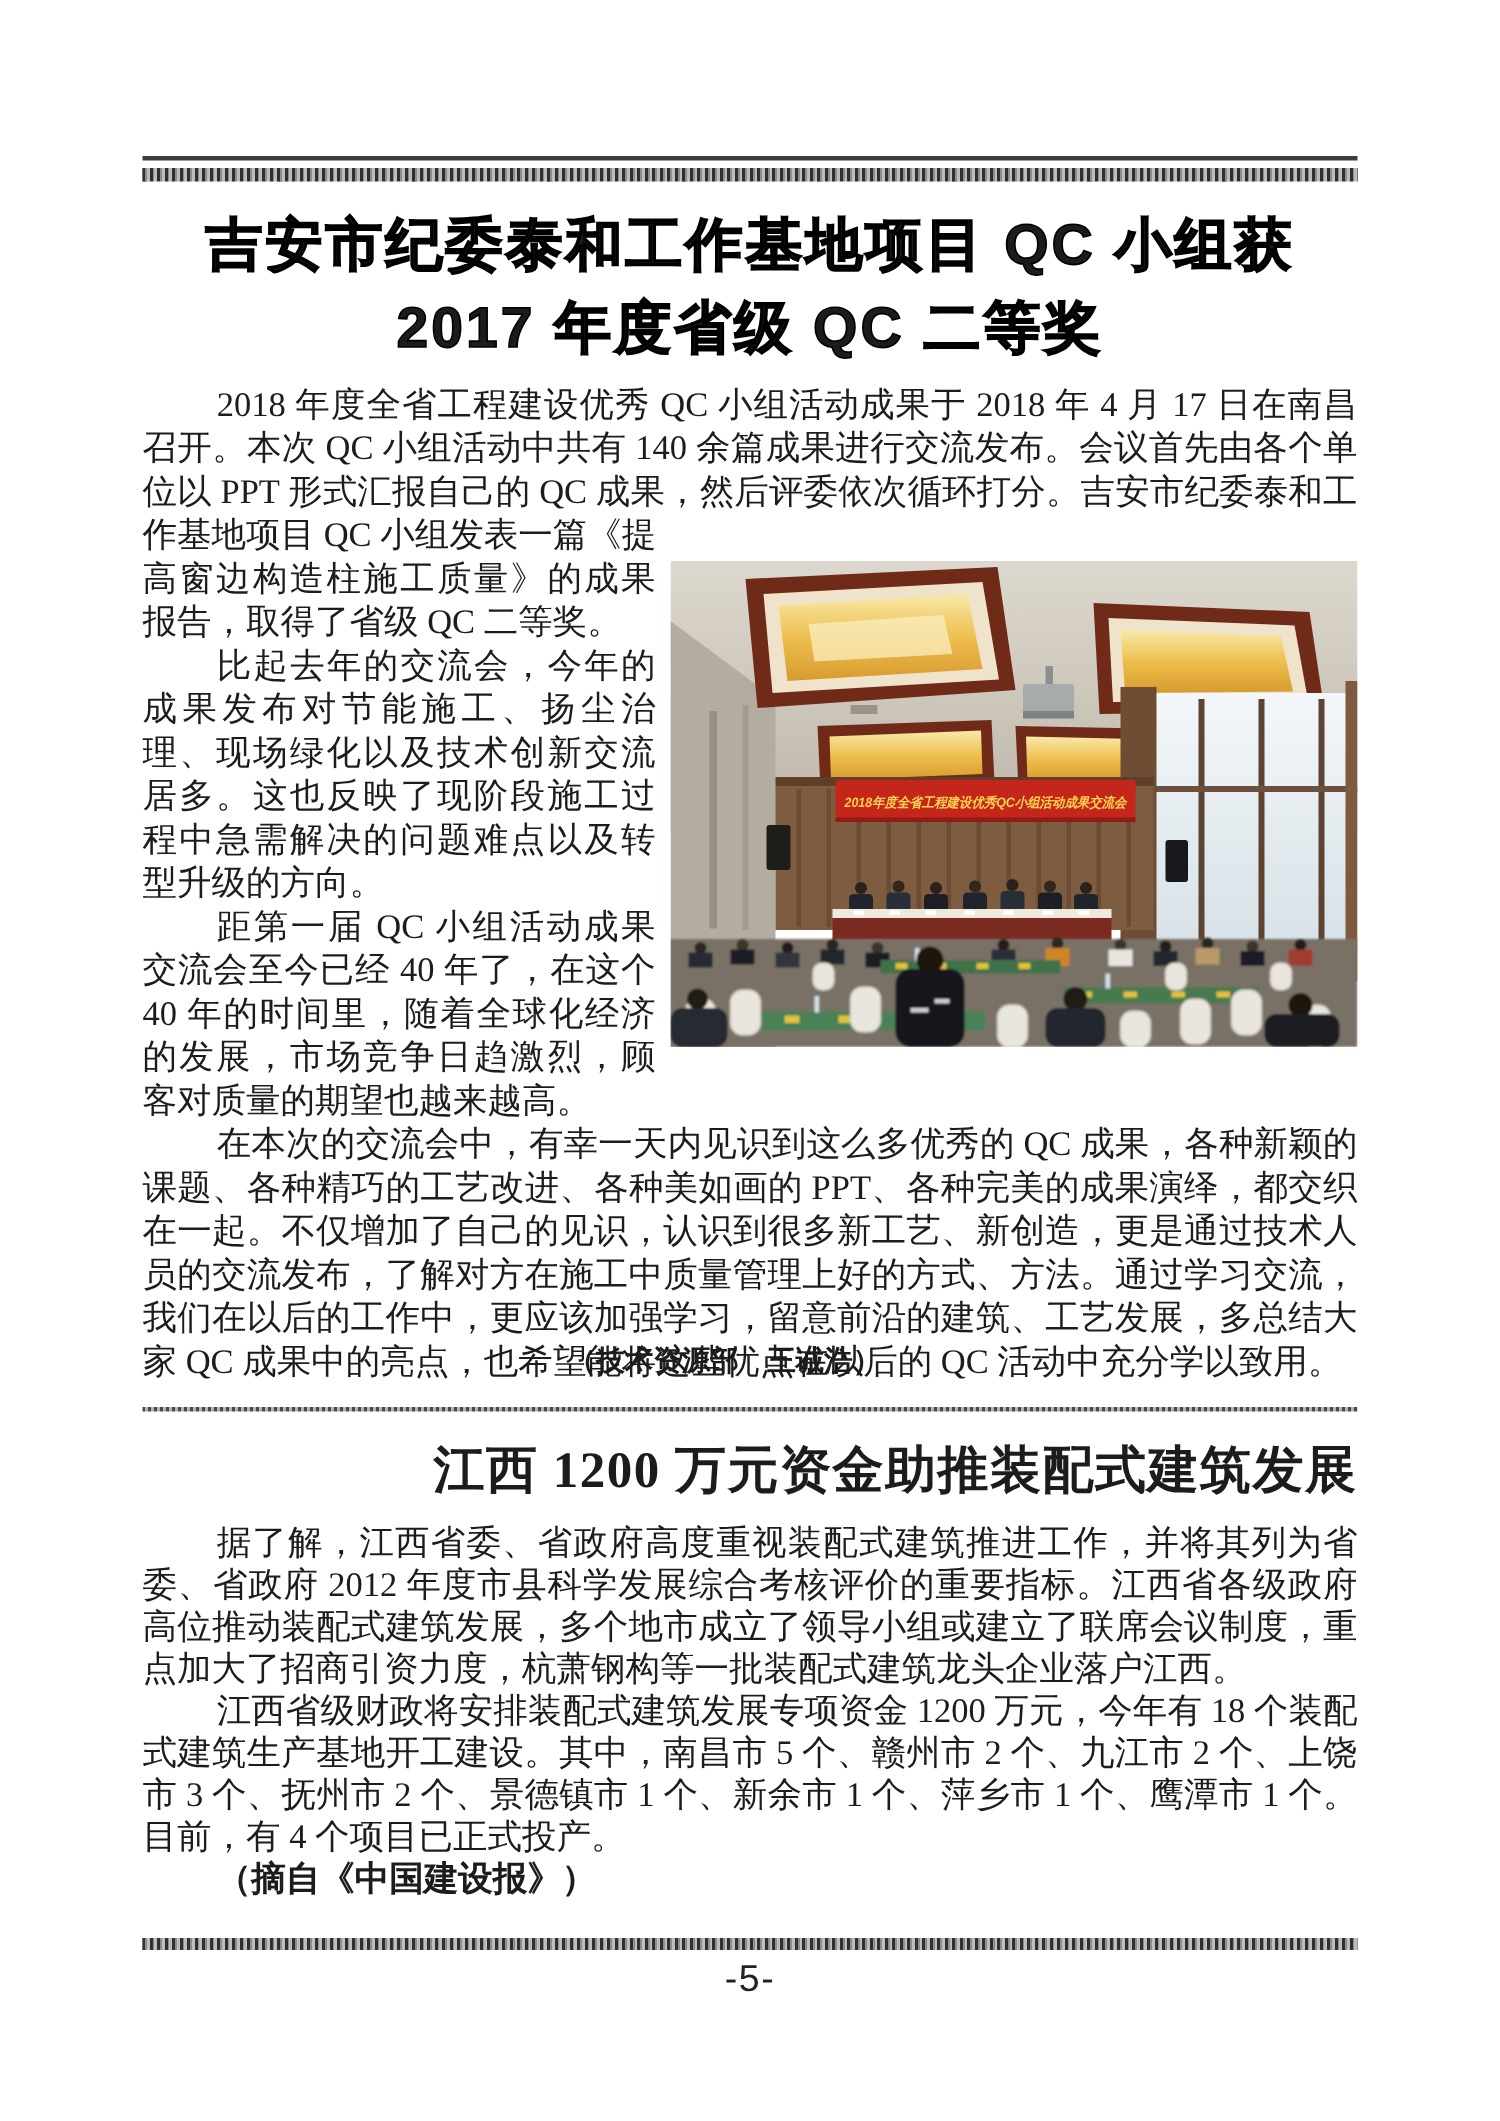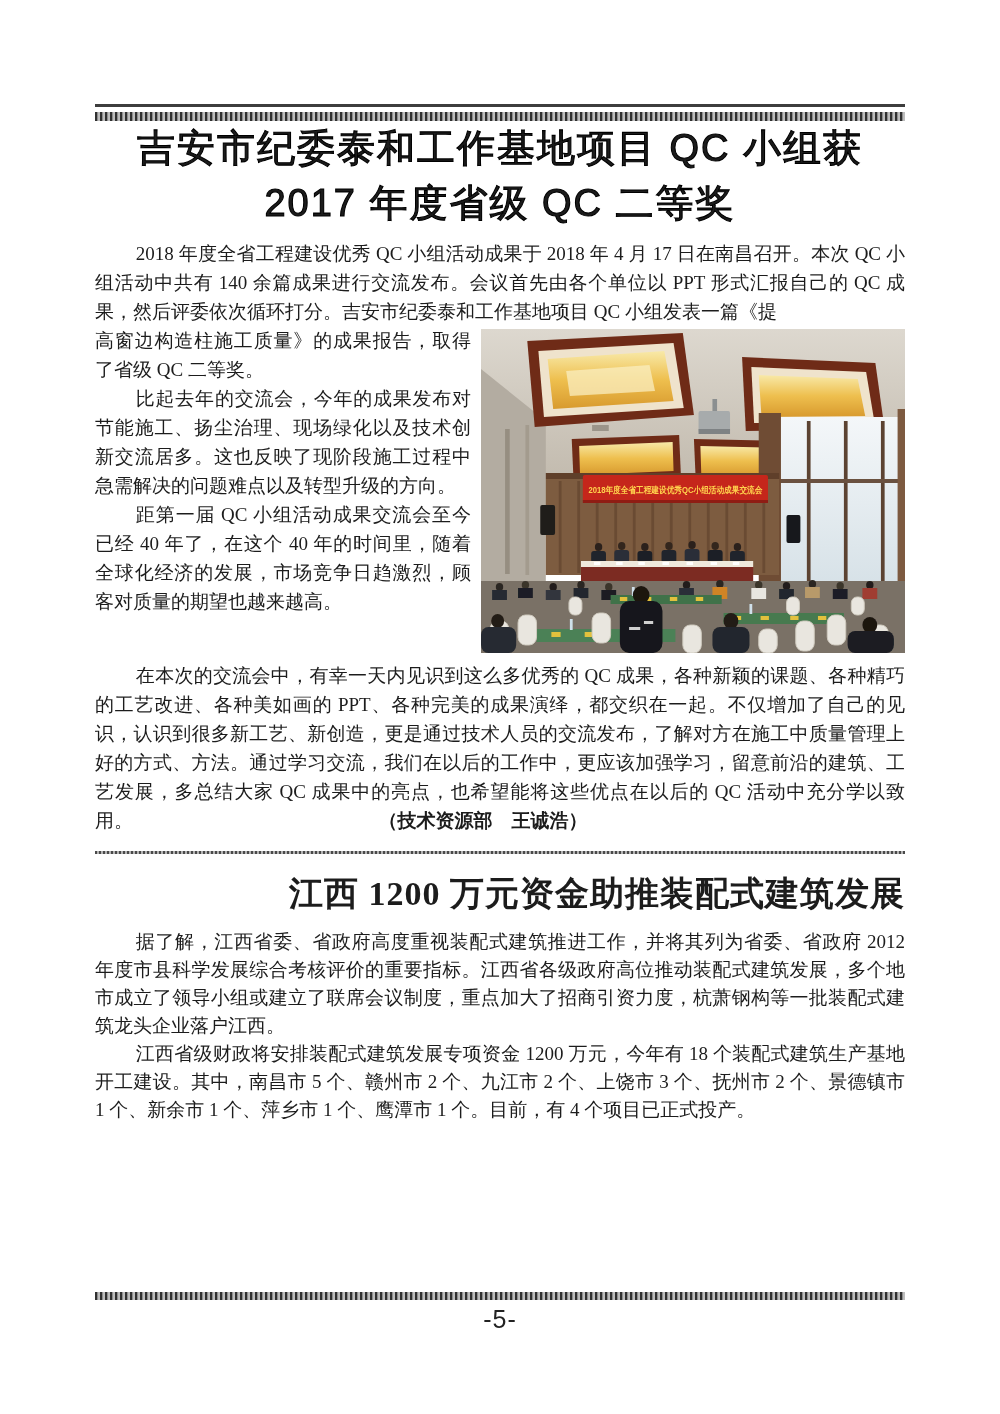--- a/index.html
+++ b/index.html
@@ -10,33 +10,33 @@
   }
   .content { padding:104px 95px 0 95px; }
   .rule-thin { height:3px; background:#3d3d3d; }
   .rule-band {
     height:9px; margin-top:5px;
     background-image:
       repeating-linear-gradient(90deg,#303030 0 2px,#8d8d8d 2px 3px,#bdbdbd 3px 5px),
       repeating-linear-gradient(90deg,rgba(0,0,0,.55) 0 4px,rgba(255,255,255,0) 4px 90px);
   }
   .title1 {
-    text-align:center; margin:0 0 8px;
+    text-align:center; margin:16px 0 8px;
     font-family:"Liberation Sans","DejaVu Sans",sans-serif;
-    font-size:38px; line-height:1.45; font-weight:400; letter-spacing:2px;
+    font-size:38px; line-height:1.45; font-weight:700; letter-spacing:2px;
     -webkit-text-stroke:1.1px #000;
   }
   .title1 .tline { display:block; }
   .body1 p, .body2 p {
-    margin:0; font-size:19px; text-align:justify; text-indent:2.15em;
+    margin:0; font-size:23px; text-align:justify; text-indent:2.15em;
   }
   .body1 p { line-height:29px; }
   .body2 p { line-height:28px; }
   .noindent { text-indent:0 !important; }
-  .photo-wrap { float:right; width:424px; height:324px; margin:3px 0 8px 10px; }
+  .photo-wrap { float:right; width:458px; height:324px; margin:3px 0 8px 10px;font-style:italic; }
   .photo-wrap svg { display:block; width:100%; height:100%; }
   .clearfloat { clear:both; }
   .byline1 {
     font-weight:bold; text-align:center; padding-right:34px;
     font-size:19px; line-height:29px; margin-top:-29px; text-indent:0;
   }
   .sep-rule {
     clear:both; height:3px; margin-top:16px;
     background:repeating-linear-gradient(90deg,#4a4a4a 0 2px,#b3b3b3 2px 4px);
   }
@@ -269,19 +269,20 @@
       <div class="byline1">（技术资源部　王诚浩）</div>
     </div>
 
     <div class="sep-rule"></div>
 
     <h2 class="title2">江西 1200 万元资金助推装配式建筑发展</h2>
 
     <div class="body2">
       <p>据了解，江西省委、省政府高度重视装配式建筑推进工作，并将其列为省委、省政府 2012 年度市县科学发展综合考核评价的重要指标。江西省各级政府高位推动装配式建筑发展，多个地市成立了领导小组或建立了联席会议制度，重点加大了招商引资力度，杭萧钢构等一批装配式建筑龙头企业落户江西。</p>
       <p>江西省级财政将安排装配式建筑发展专项资金 1200 万元，今年有 18 个装配式建筑生产基地开工建设。其中，南昌市 5 个、赣州市 2 个、九江市 2 个、上饶市 3 个、抚州市 2 个、景德镇市 1 个、新余市 1 个、萍乡市 1 个、鹰潭市 1 个。目前，有 4 个项目已正式投产。</p>
+      <p class="byline2">（摘自《中国建设报》）</p>
     </div>
 
   </div>
 
   <div class="footer-band"></div>
   <div class="page-num">-5-</div>
 </div>
 
 </body></html>

